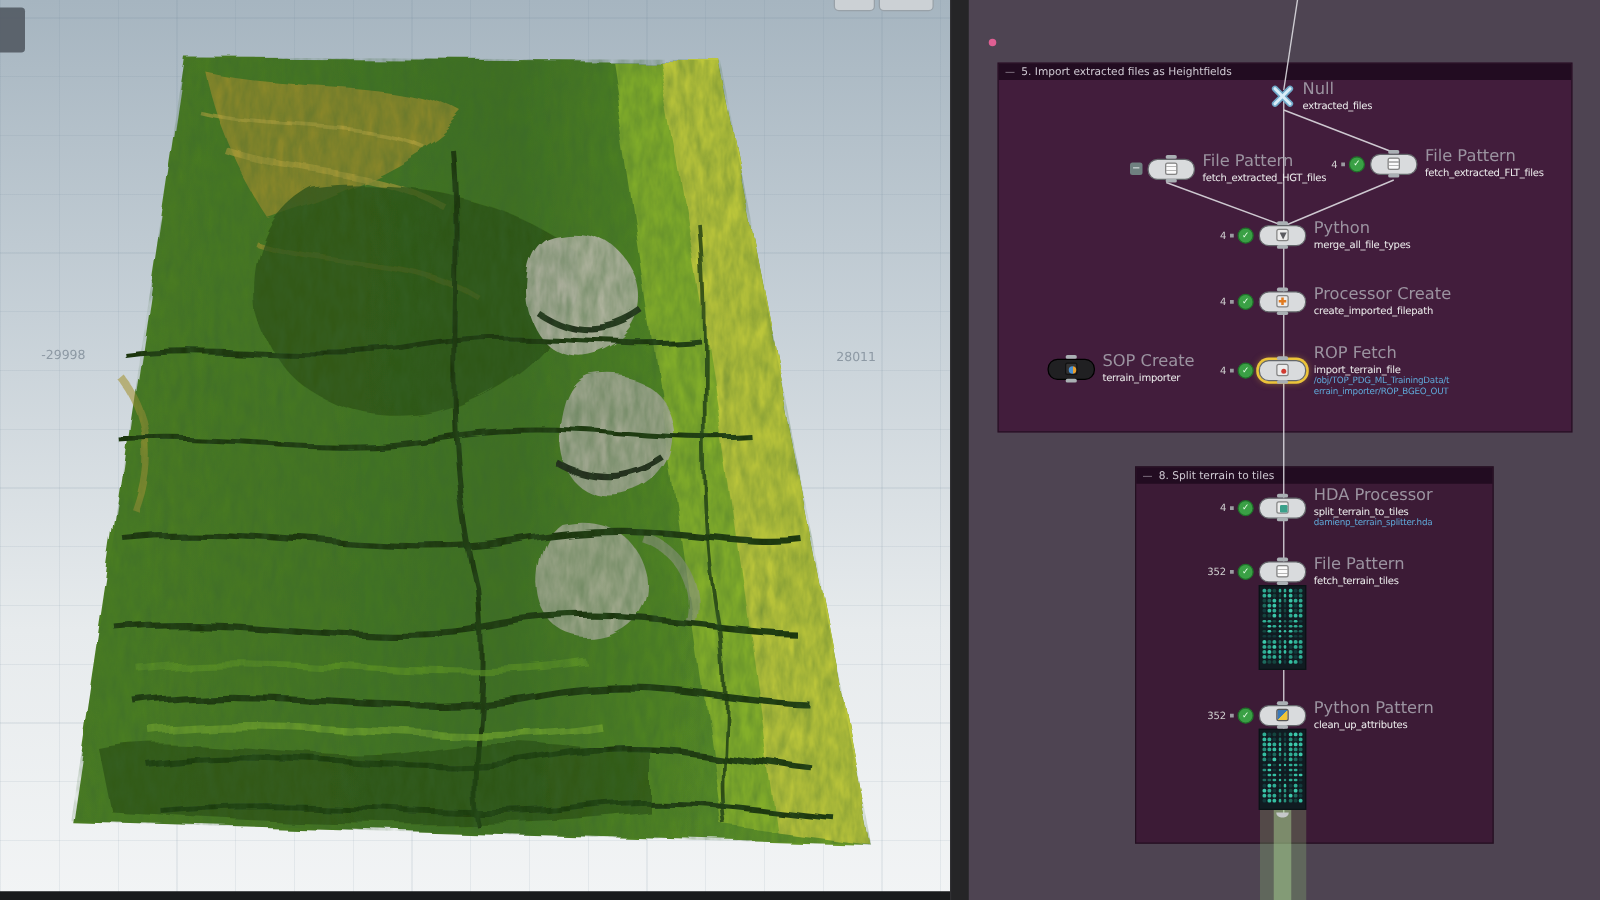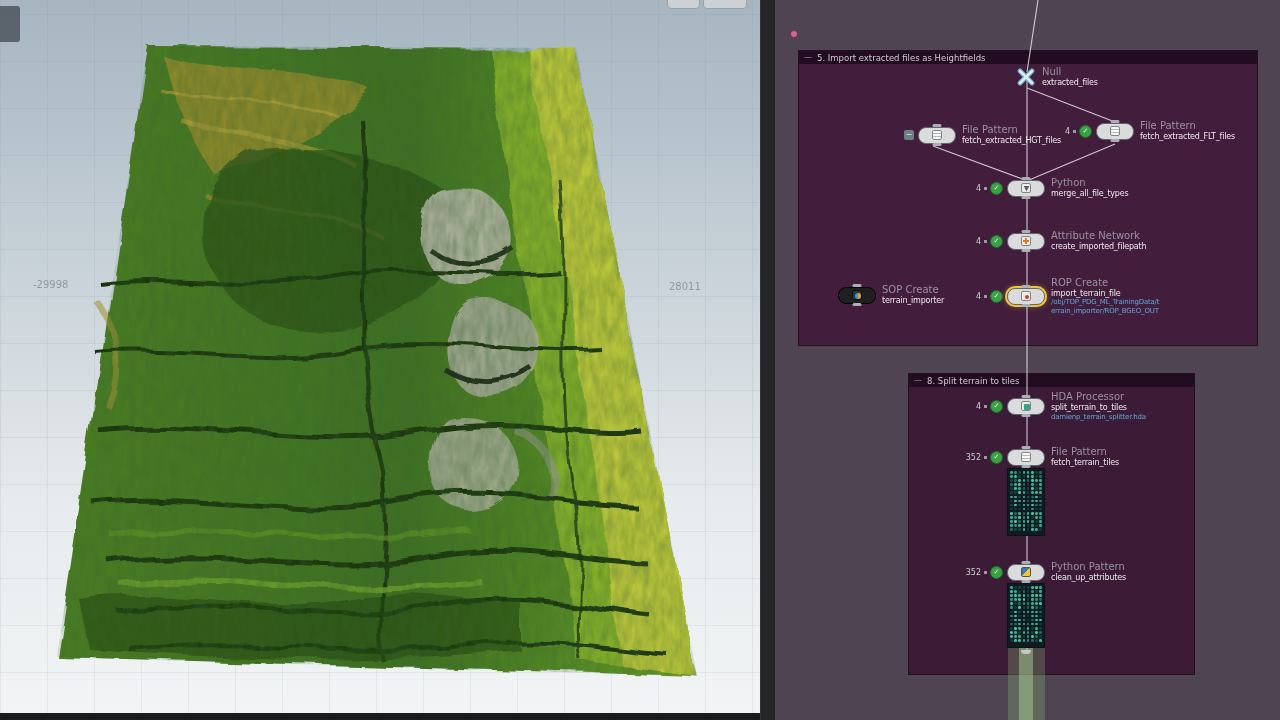--- a/index.html
+++ b/index.html
@@ -68,21 +68,21 @@
   .ic-rop{background:#ececec;border:1px solid #848484;}
   .ic-rop::after{content:"";position:absolute;left:2.5px;top:2.5px;width:4px;height:4px;border-radius:50%;background:#d03a30;}
   .ic-sop{background:#333;border:1px solid #111;}
   .ic-sop::after{content:"";position:absolute;left:1.5px;top:1.5px;width:6px;height:6px;border-radius:50%;
                  background:conic-gradient(#e8a030 0 50%,#4a90d0 50% 100%);}
   .ic-hda{background:#ececec;border:1px solid #848484;}
   .ic-hda::after{content:"";position:absolute;left:1.5px;top:1.5px;width:6px;height:6px;background:#3aa08a;border-radius:1px;}
   .ic-py{background:linear-gradient(135deg,#3a78b8 0 50%,#efc436 50% 100%);border:1px solid #555;}
 
   .labels{display:flex;flex-direction:column;line-height:1.2;margin-left:6px;white-space:nowrap;}
-  .ntype{color:#9b93a0;font-size:10px;}
+  .ntype{color:#9b93a0;font-size:13px;}
   .nname{color:#ececec;font-size:8px;letter-spacing:-0.2px;}
   .nlink{color:#5fa8d8;font-size:7px;letter-spacing:-0.2px;}
   .nullnode{width:20px;height:20px;flex:none;}
 
   .dotgrid{position:absolute;width:38px;background:#101b21;border:1px solid #0a1216;display:grid;
            grid-template-columns:repeat(8,1fr);gap:1.5px;padding:2px;box-sizing:border-box;z-index:2;align-content:start;}
   .dot{width:2.6px;height:2.6px;border-radius:50%;}
   .dg1{left:232px;top:468px;height:68px;}
   .dg2{left:232px;top:583px;height:65px;}
   .conn{position:absolute;left:246px;top:650px;width:10px;height:4px;background:#c6c8ca;border-radius:0 0 4px 4px;z-index:2;}
@@ -250,21 +250,21 @@
   <div class="row" style="left:190px;top:232px;">
     <div class="badges">
       <span class="cnt">4</span>
       <span class="cntdot"></span>
       <span class="chk">✓</span>
     </div>
     <div class="tnode">
       <span class="nicon ic-attr"></span>
     </div>
     <div class="labels">
-      <span class="ntype">Attribute Network</span>
+      <span class="ntype">Processor Create</span>
       <span class="nname">create_imported_filepath</span>
     </div>
   </div>
 
   <div class="row" style="left:63px;top:286px;">
     <div class="tnode dark">
       <span class="nicon ic-sop"></span>
     </div>
     <div class="labels">
       <span class="ntype">SOP Create</span>
@@ -275,21 +275,21 @@
   <div class="row" style="left:190px;top:287px;">
     <div class="badges">
       <span class="cnt">4</span>
       <span class="cntdot"></span>
       <span class="chk">✓</span>
     </div>
     <div class="tnode sel">
       <span class="nicon ic-rop"></span>
     </div>
     <div class="labels">
-      <span class="ntype">ROP Create</span>
+      <span class="ntype">ROP Fetch</span>
       <span class="nname">import_terrain_file</span>
       <span class="nlink">/obj/TOP_PDG_ML_TrainingData/t</span>
       <span class="nlink">errain_importer/ROP_BGEO_OUT</span>
     </div>
   </div>
 
   <div class="row" style="left:190px;top:397px;">
     <div class="badges">
       <span class="cnt">4</span>
       <span class="cntdot"></span>

